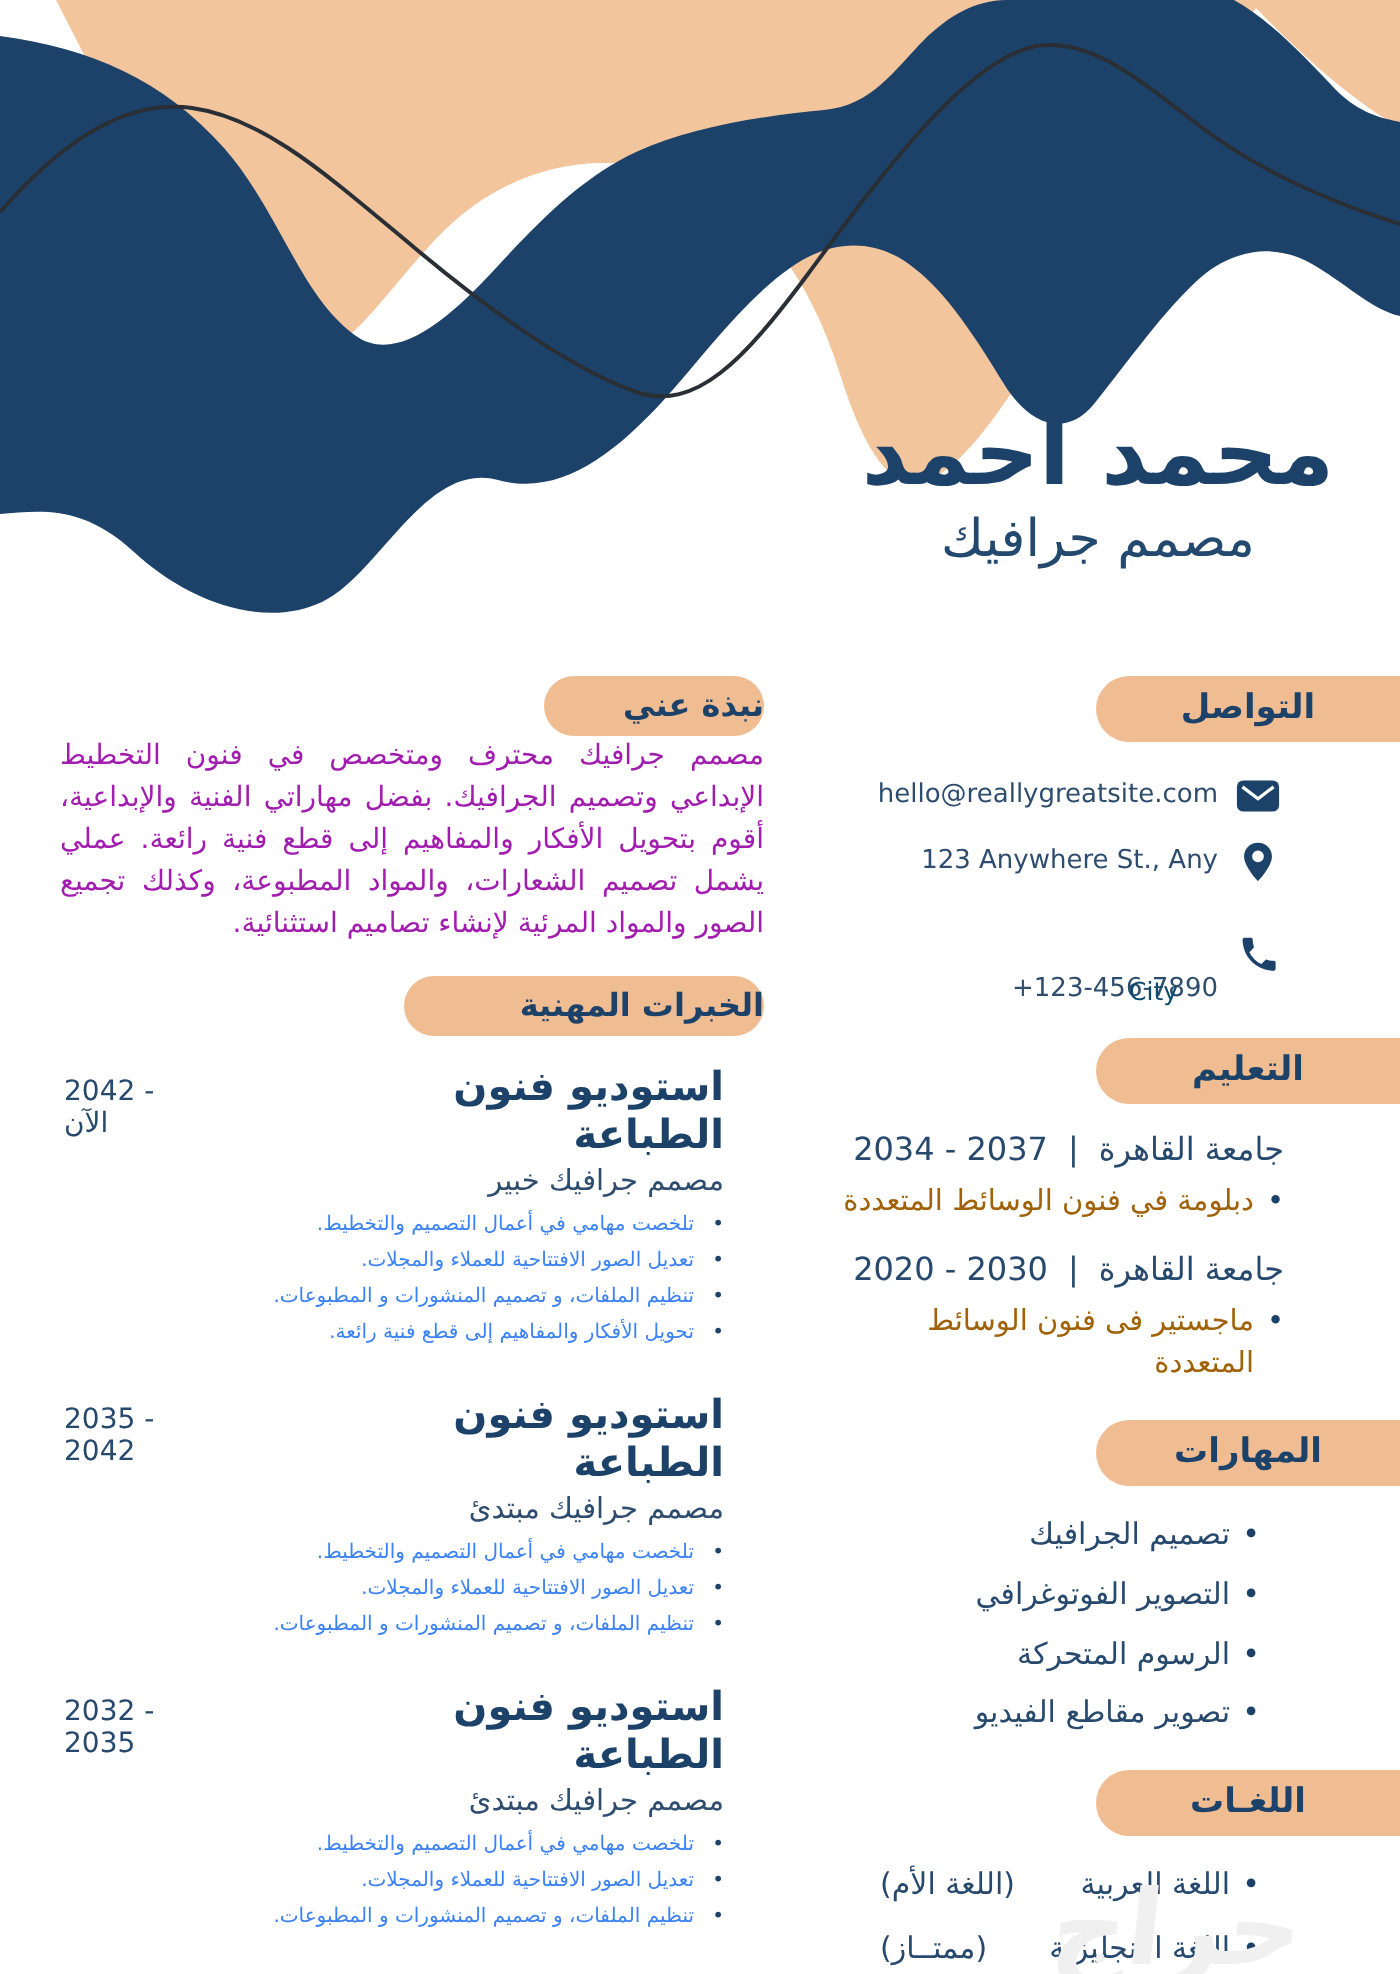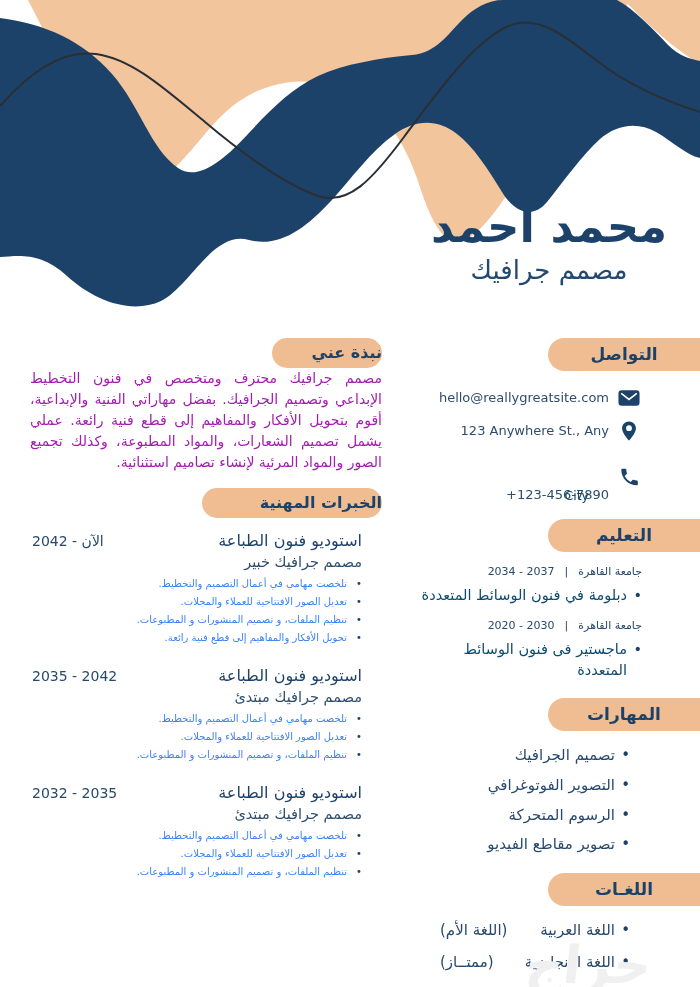--- a/index.html
+++ b/index.html
@@ -26,40 +26,40 @@
   .right-col { position:absolute; top:338px; right:0; width:290px; }
   .sec { margin-top:17px; }
   .c-list { margin:14px 60px 0 0; }
   .c-row { display:flex; align-items:center; gap:9px; margin-bottom:8px; min-height:25px; }
   .c-icon { width:22px; height:22px; flex:0 0 22px; }
   .c-text { font-size:13px; color:#2e4d6e; }
   .phone-wrap { position:relative;margin-top:36px; }
   .city-overlap { position:absolute; right:20px; top:1px; font-size:12.5px; color:#0c4a6e; }
 
   .edu-entry { margin:13px 58px 0 4px; }
-  .edu-head { font-size:11px; color:#27496d; margin-bottom:7px; }
+  .edu-head { font-size:16px; color:#27496d; margin-bottom:7px; }
   .edu-sep { margin:0 10px; color:#27496d; }
   .blt { position:relative; padding-right:15px; line-height:1.45; }
   .blt::before { content:"•"; position:absolute; right:0; top:0; color:#1d4269; }
-  .edu-deg { font-size:14.5px; color:#0c4a6e; }
+  .edu-deg { font-size:14.5px; color:#a16207; }
 
   .skill-list { margin:14px 70px 0 0; list-style:none; }
   .skill-list li { font-size:15px; color:#27496d; margin-bottom:8px; }
 
   .lang-list { margin:14px 70px 0 30px; }
   .lang-row { display:flex; justify-content:space-between; align-items:baseline;
               margin-bottom:10px; font-size:15px; color:#27496d; }
 
   
   .left-col { position:absolute; top:338px; left:30px; width:352px; }
   .about-text { margin-top:0; font-size:14px; line-height:1.5; color:#a21caf; text-align:justify; }
   .jobs { margin-top:13px; }
   .job { margin:0 20px 21px 2px; }
   .job-head { display:flex; justify-content:space-between; align-items:baseline; }
-  .job-company { font-size:16px; font-weight:400; color:#1d4269;margin-left:44px; }
+  .job-company { font-size:20px; font-weight:700; color:#1d4269;margin-left:44px; }
   .job-dates { font-size:14px; color:#27496d; }
   .job-role { font-size:14.5px; color:#2e4d6e; margin:4px 0 7px; }
   .job-bullets { list-style:none; }
   .job-bullets li { font-size:10px; color:#3b82f6; margin-bottom:4px; line-height:1.4; }
 
   
   .watermark { position:absolute; bottom:-8px; left:526px; font-size:52px; font-weight:700;
                color:#f0f0f0; transform:skewX(-6deg); letter-spacing:2px; }
 </style>
 </head>

